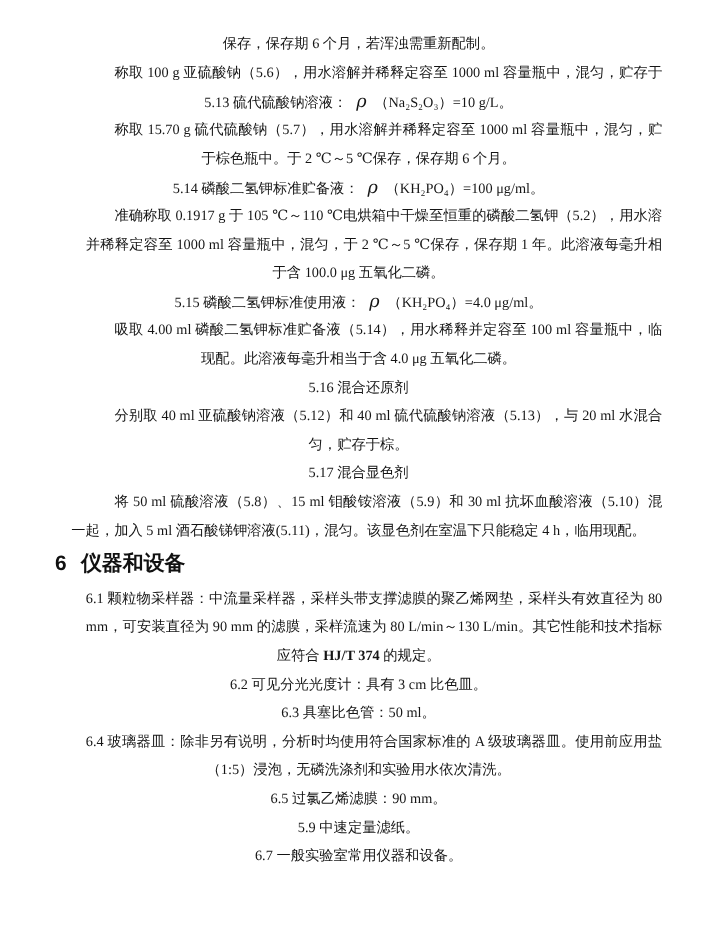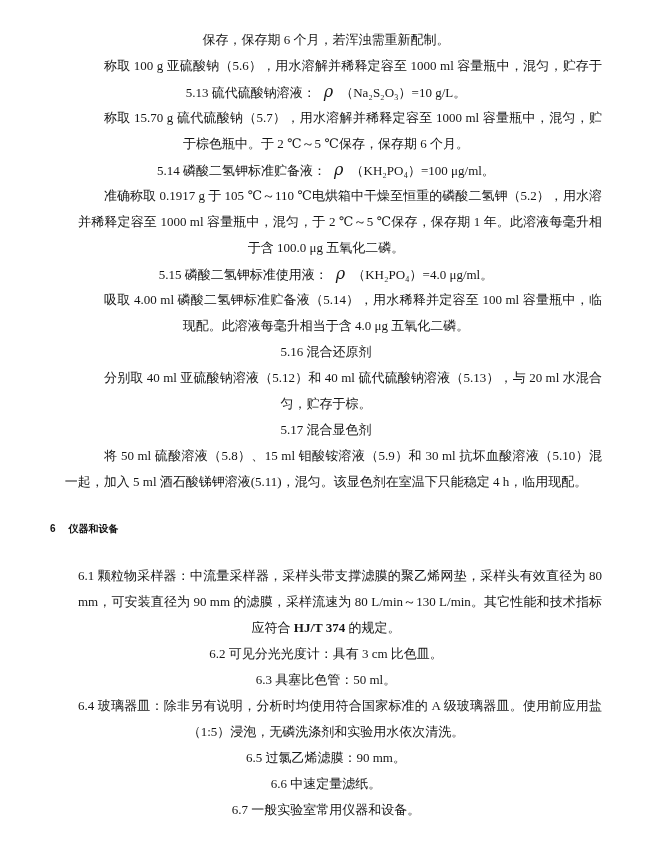--- a/index.html
+++ b/index.html
@@ -32,26 +32,26 @@
   }
   .line.indent { text-indent: 2em; }
   .rho {
     font-style: italic;
     font-size: 16px;
     font-family: "DejaVu Serif", serif;
     margin: 0 7px 0 8px;
   }
   .b { font-weight: bold; }
   .heading {
-    margin: 21px 0;
+    margin: 5px 0;
     height: 26px;
     line-height: 26px;
     font-family: "Liberation Sans", "DejaVu Sans", sans-serif;
     font-weight: bold;
-    font-size: 10px;
+    font-size: 19px;
     color: #111;
   }
   .heading .hnum { margin-right: 13px; }
 </style>
 </head>
 <body>
 
 <div class="page">
 
   <div class="line">保存，保存期 6 个月，若浑浊需重新配制。</div>
@@ -82,16 +82,16 @@
   <div class="heading"><span class="hnum">6</span><span>仪器和设备</span></div>
 
   <div class="line full">6.1 颗粒物采样器：中流量采样器，采样头带支撑滤膜的聚乙烯网垫，采样头有效直径为 80</div>
   <div class="line full">mm，可安装直径为 90 mm 的滤膜，采样流速为 80 L/min～130 L/min。其它性能和技术指标</div>
   <div class="line"><span>应符合 </span><span class="b">HJ/T 374</span><span> 的规定。</span></div>
   <div class="line">6.2 可见分光光度计：具有 3 cm 比色皿。</div>
   <div class="line">6.3 具塞比色管：50 ml。</div>
   <div class="line full">6.4 玻璃器皿：除非另有说明，分析时均使用符合国家标准的 A 级玻璃器皿。使用前应用盐酸</div>
   <div class="line">（1:5）浸泡，无磷洗涤剂和实验用水依次清洗。</div>
   <div class="line">6.5 过氯乙烯滤膜：90 mm。</div>
-  <div class="line">6.6 中速定量滤纸。</div>
+  <div class="line">5.9 中速定量滤纸。</div>
   <div class="line">6.7 一般实验室常用仪器和设备。</div>
 
 </div>
 
 </body></html>

